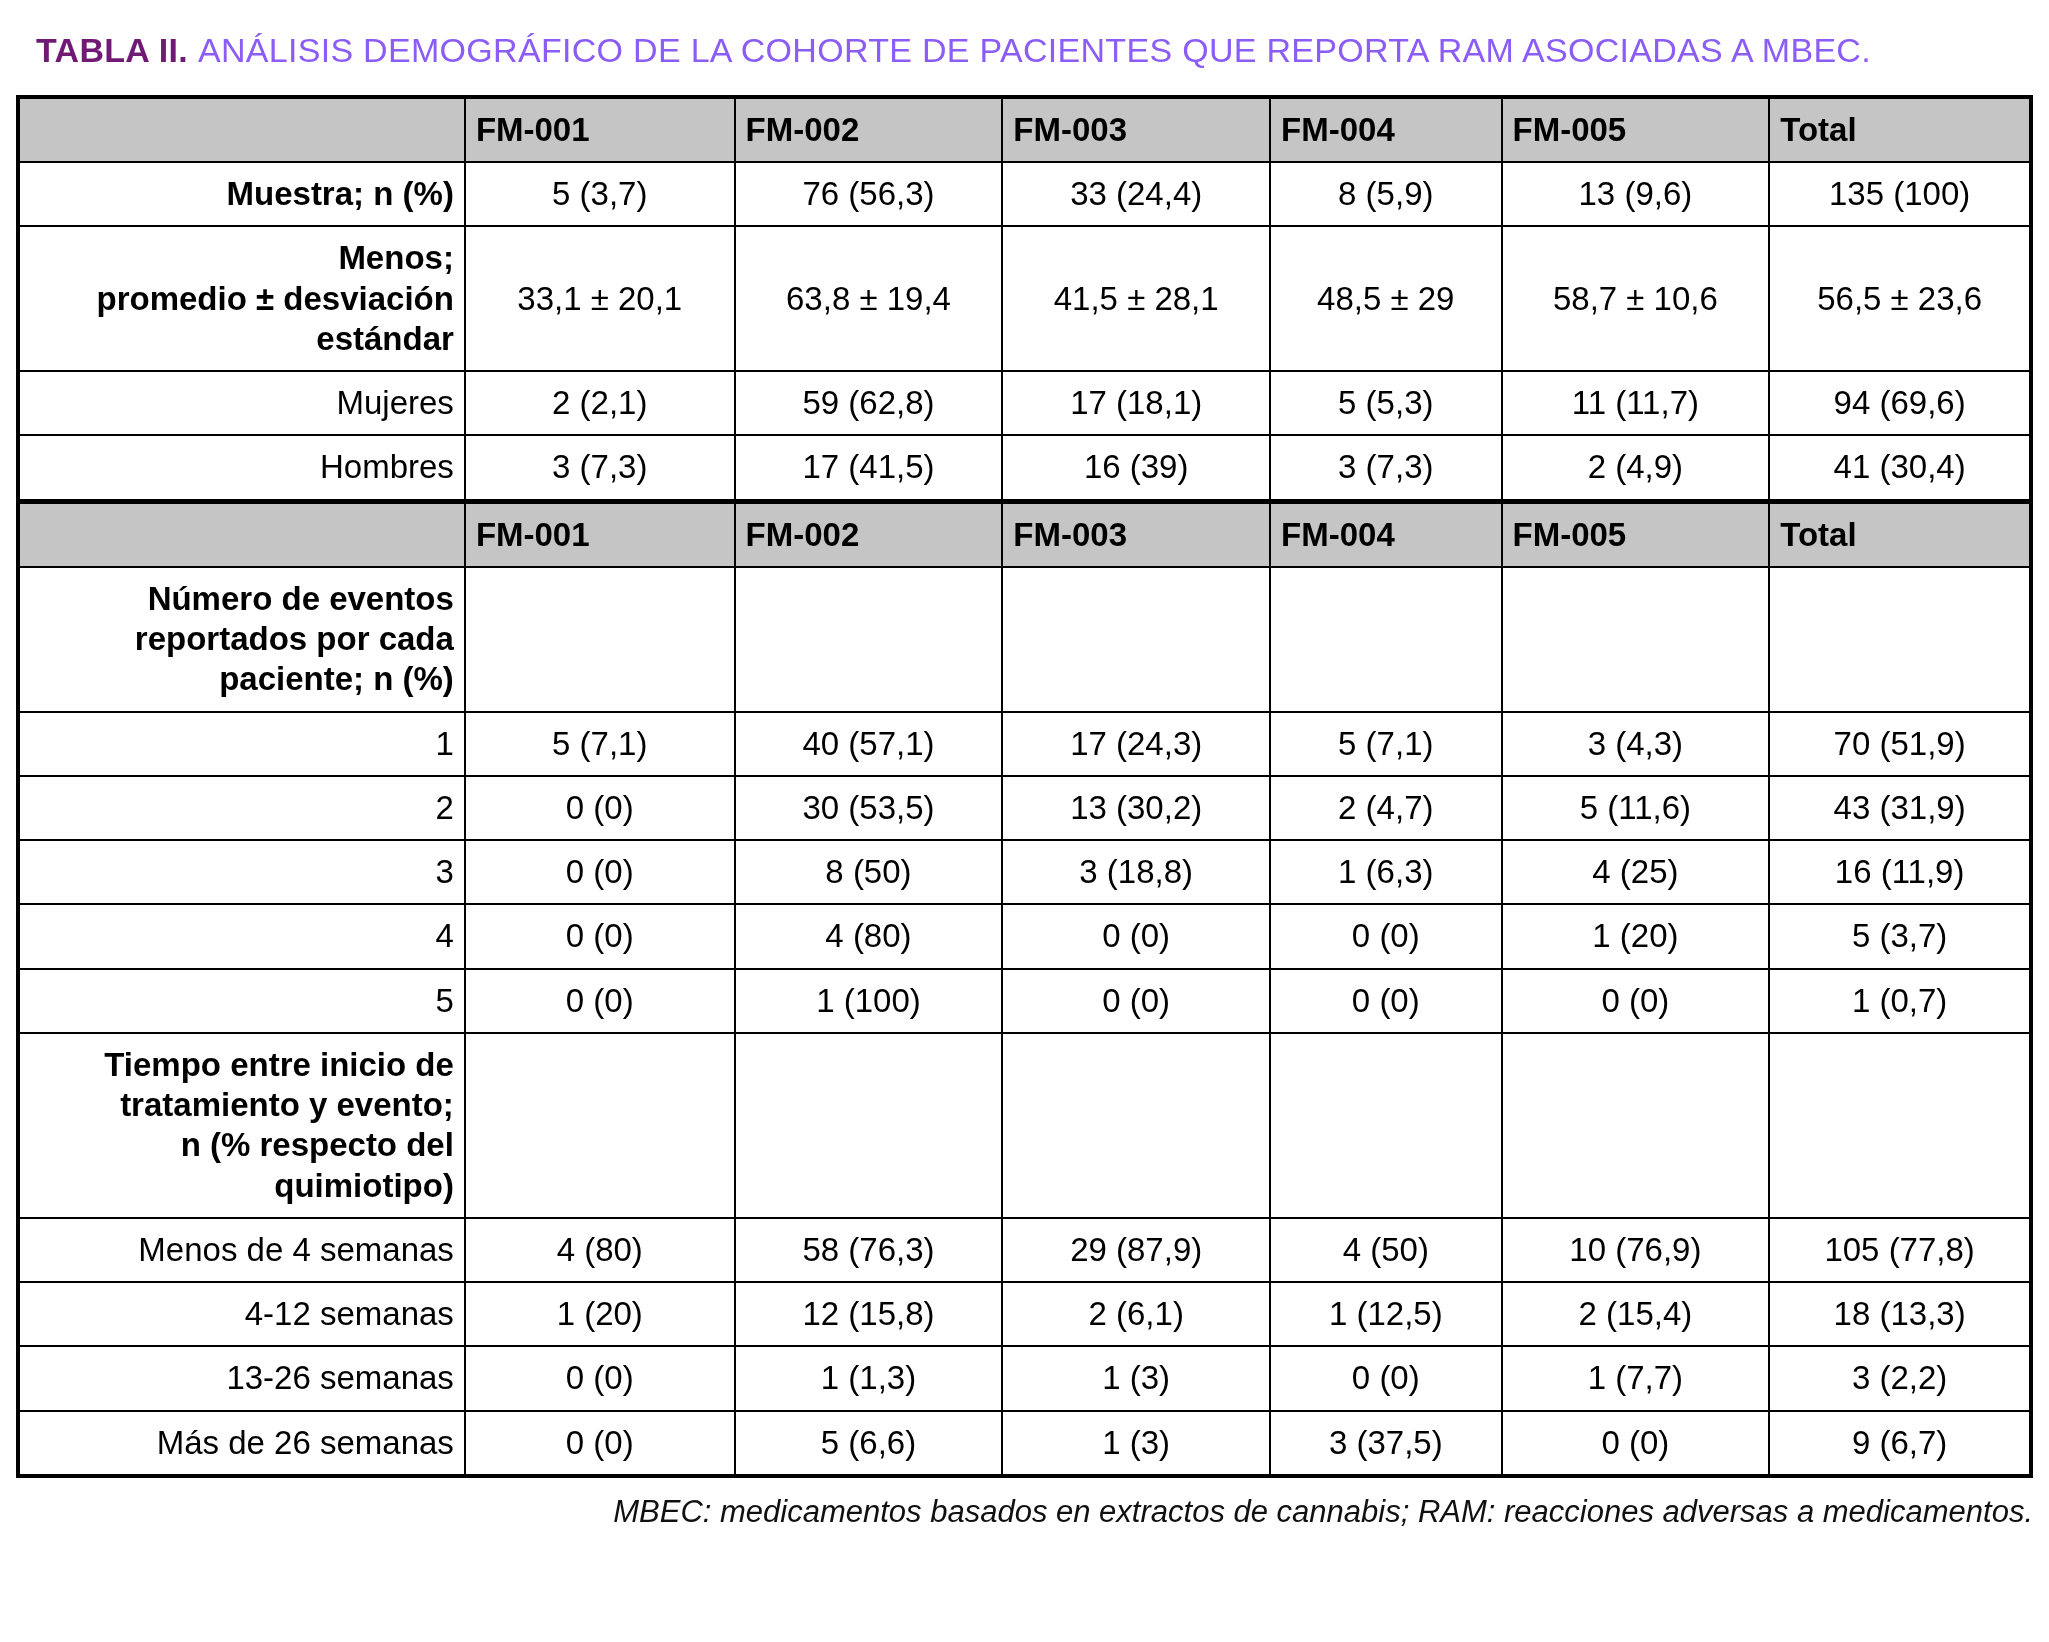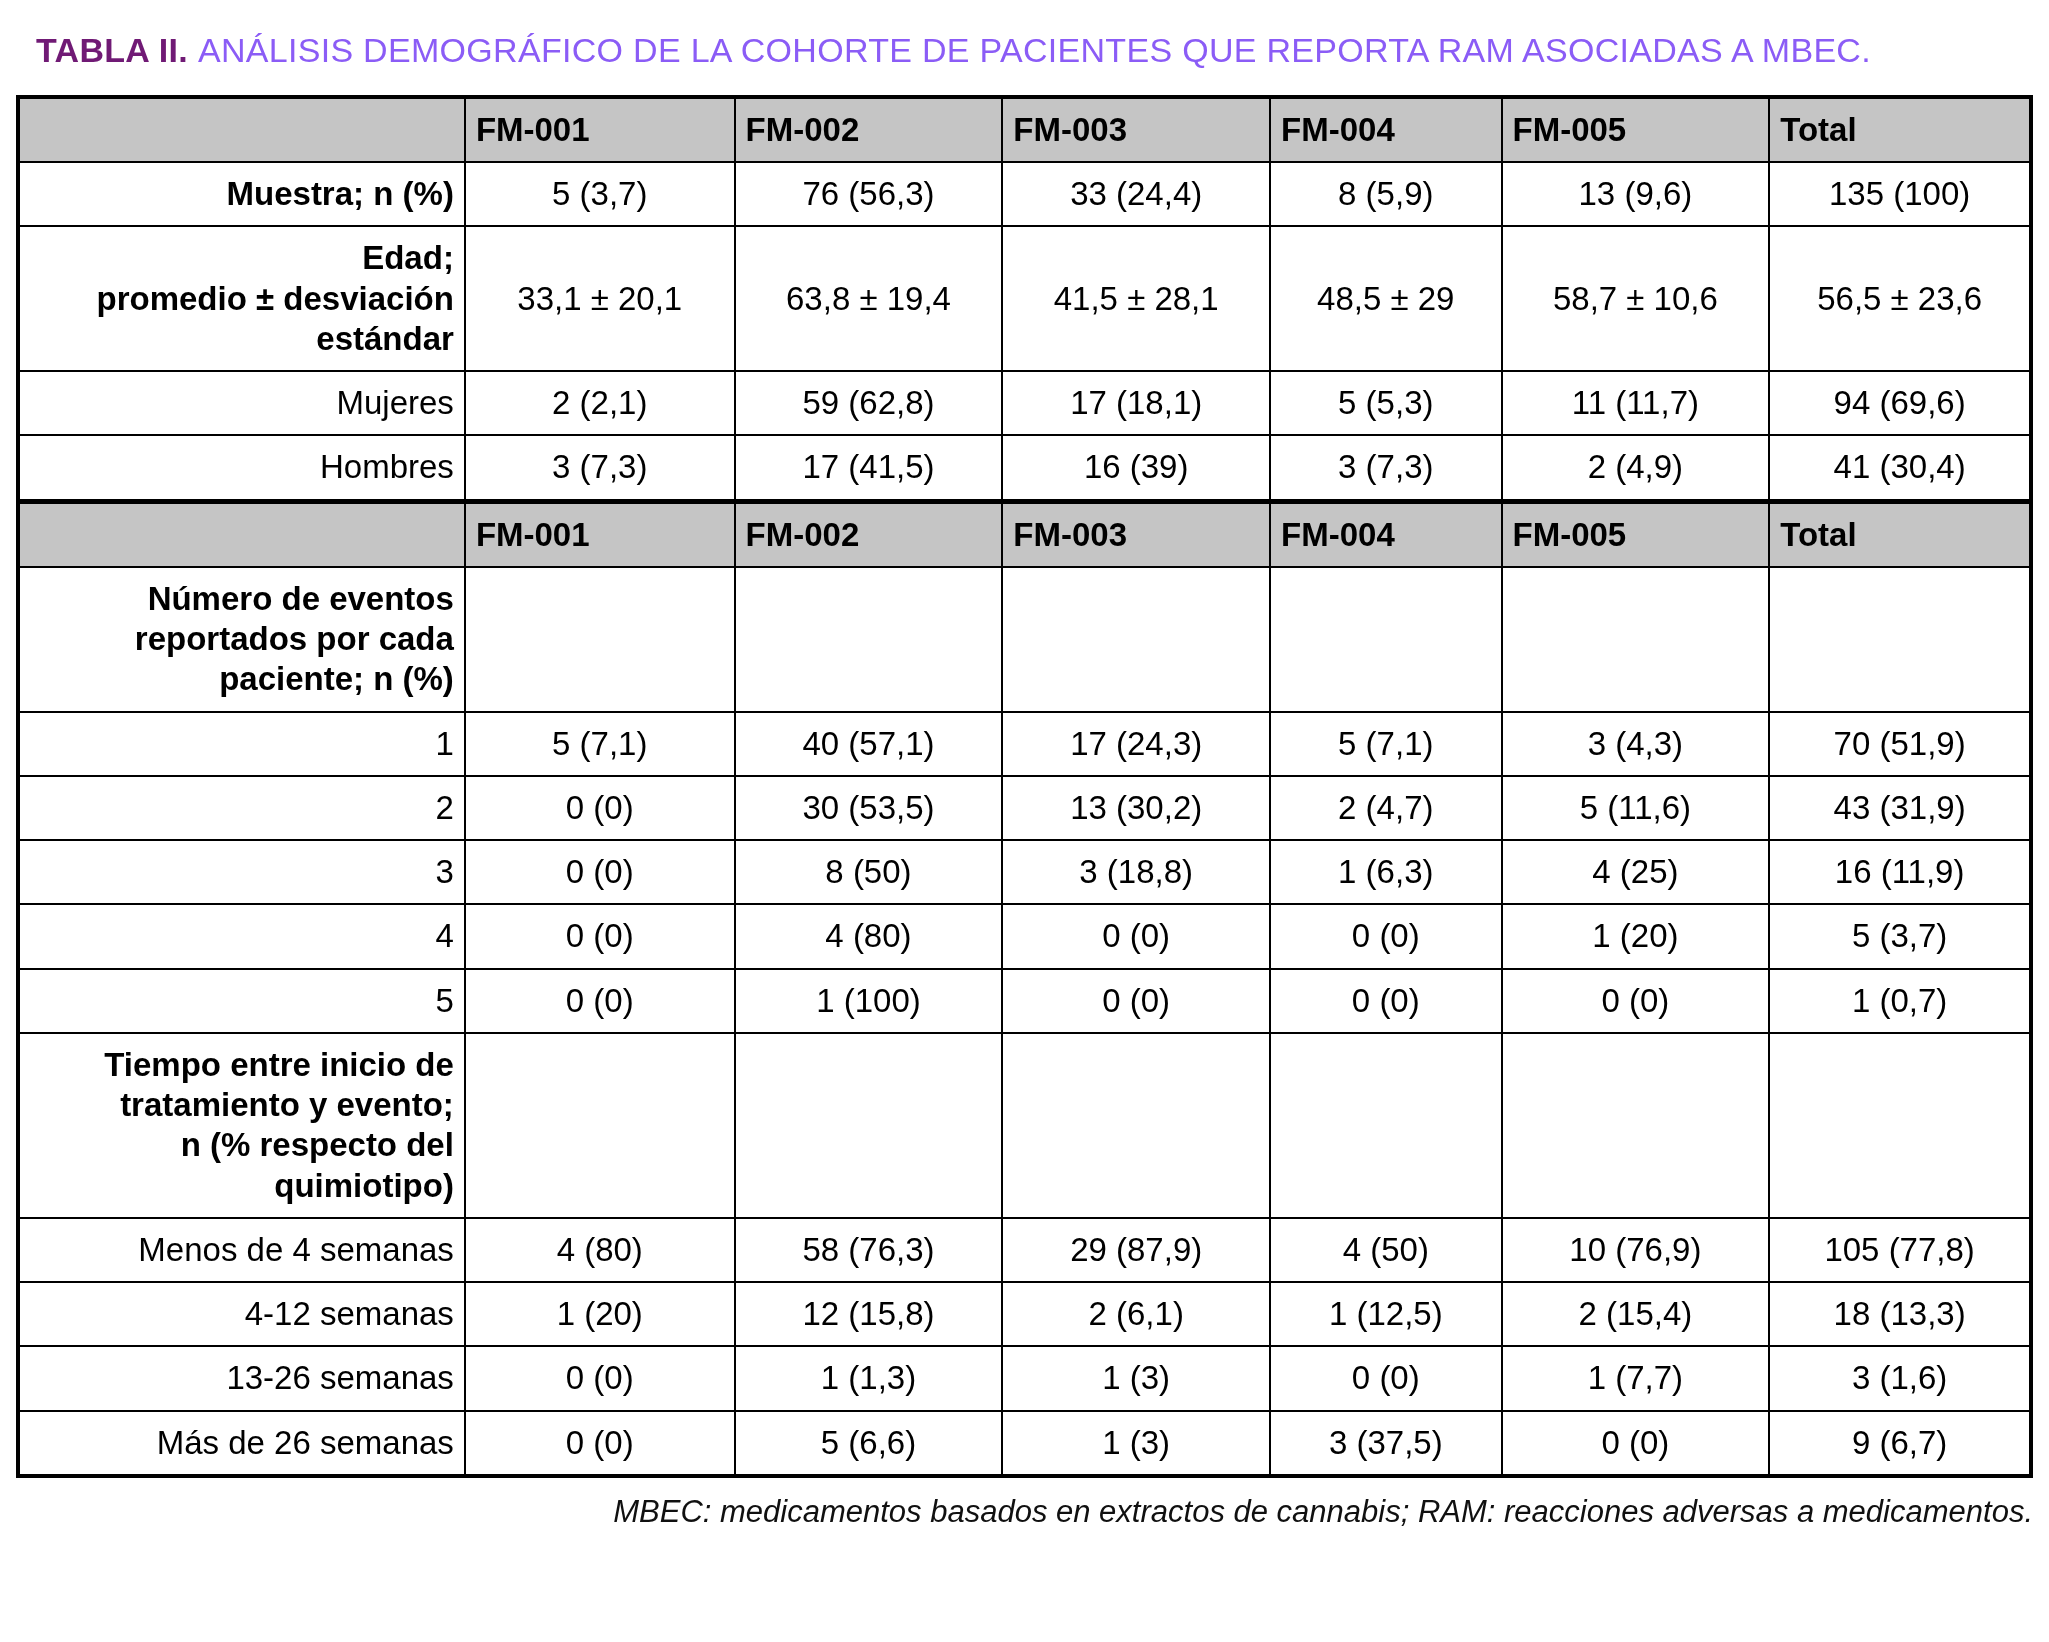--- a/index.html
+++ b/index.html
@@ -99,21 +99,21 @@
         <tr>
           <td class="rowlabel bold">Muestra; n (%)</td>
           <td class="val">5 (3,7)</td>
           <td class="val">76 (56,3)</td>
           <td class="val">33 (24,4)</td>
           <td class="val">8 (5,9)</td>
           <td class="val">13 (9,6)</td>
           <td class="val">135 (100)</td>
         </tr>
         <tr>
-          <td class="rowlabel bold">Edad;
+          <td class="rowlabel bold">Menos;
 promedio ± desviación
 estándar</td>
           <td class="val">33,1 ± 20,1</td>
           <td class="val">63,8 ± 19,4</td>
           <td class="val">41,5 ± 28,1</td>
           <td class="val">48,5 ± 29</td>
           <td class="val">58,7 ± 10,6</td>
           <td class="val">56,5 ± 23,6</td>
         </tr>
         <tr>
@@ -229,21 +229,21 @@
           <td class="val">2 (15,4)</td>
           <td class="val">18 (13,3)</td>
         </tr>
         <tr>
           <td class="rowlabel indent">13-26 semanas</td>
           <td class="val">0 (0)</td>
           <td class="val">1 (1,3)</td>
           <td class="val">1 (3)</td>
           <td class="val">0 (0)</td>
           <td class="val">1 (7,7)</td>
-          <td class="val">3 (1,6)</td>
+          <td class="val">3 (2,2)</td>
         </tr>
         <tr>
           <td class="rowlabel indent">Más de 26 semanas</td>
           <td class="val">0 (0)</td>
           <td class="val">5 (6,6)</td>
           <td class="val">1 (3)</td>
           <td class="val">3 (37,5)</td>
           <td class="val">0 (0)</td>
           <td class="val">9 (6,7)</td>
         </tr>

